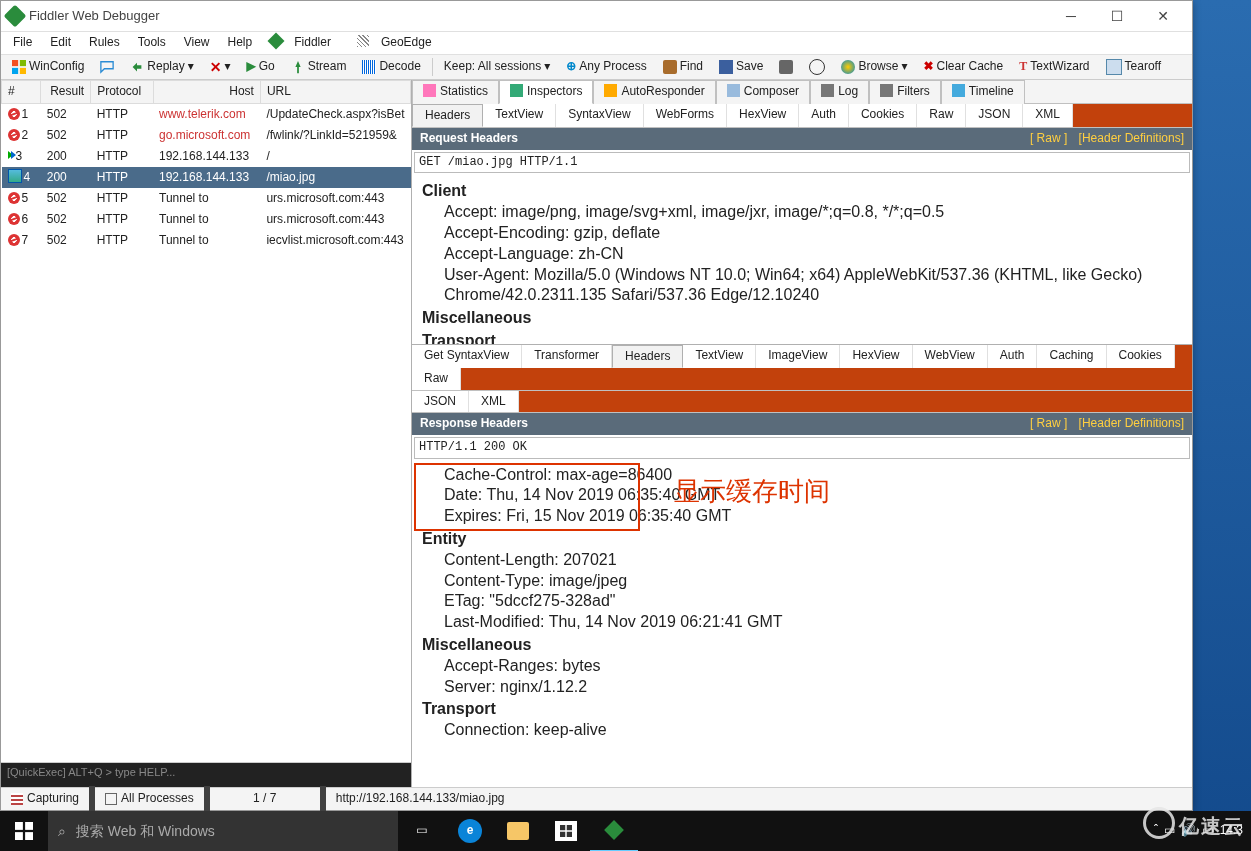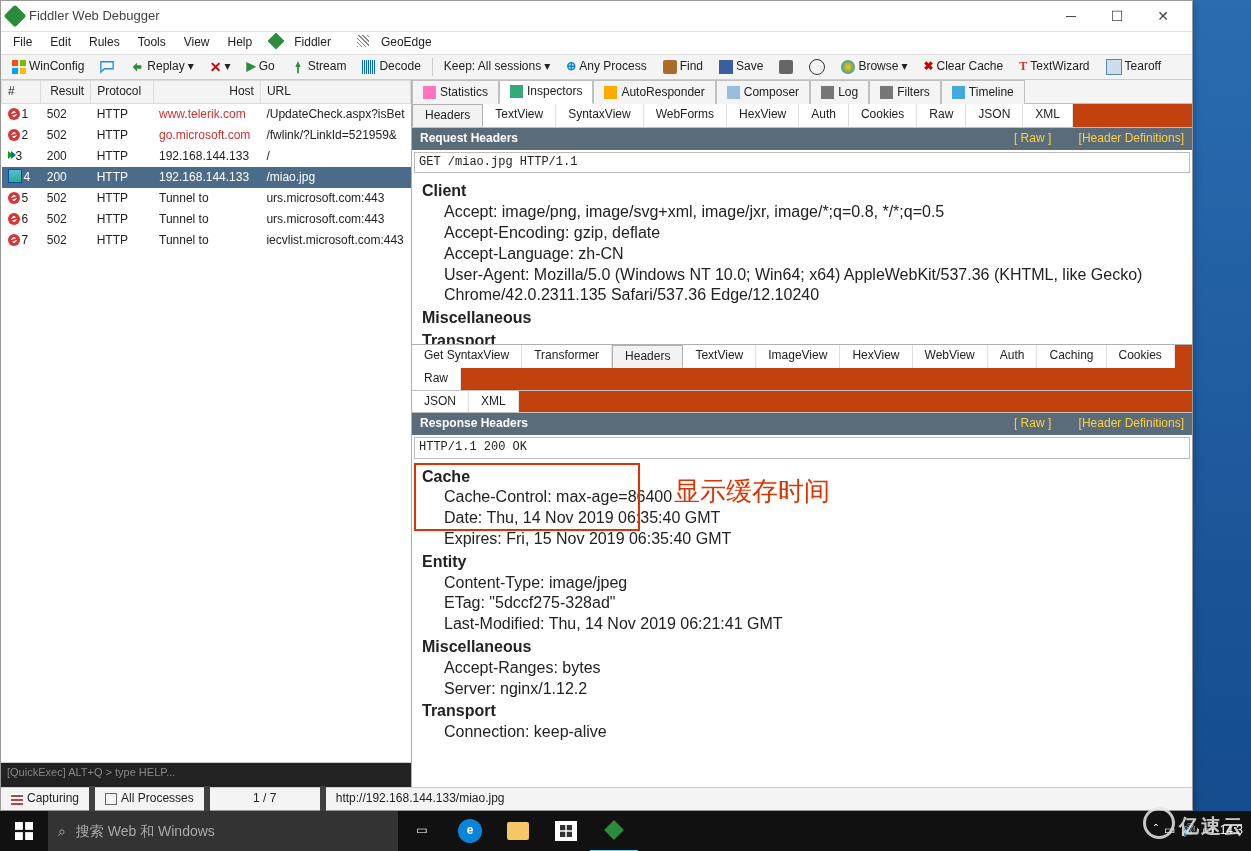--- a/index.html
+++ b/index.html
@@ -25,29 +25,29 @@
   td.r{text-align:left}
   tr.sel td{background:#4a6b8a;color:#fff}
   .iconcell{width:12px;height:12px;display:inline-block;vertical-align:-2px;margin-right:2px}
   .ic-err{background:radial-gradient(circle,#fff 30%,#d33 35%);border-radius:50%;position:relative}
   .ic-err::after{content:"";position:absolute;left:2px;top:5px;width:8px;height:2px;background:#d33;transform:rotate(-20deg)}
   .ic-arr{width:0;height:0;border-left:5px solid #0a0;border-top:4px solid transparent;border-bottom:4px solid transparent;display:inline-block;vertical-align:1px}
   .ic-img{background:linear-gradient(#5bd, #3a8);border:1px solid #05a}
   .quickexec{height:20px;background:#222;color:#888;padding:2px 6px;font-size:11px}
   .right{flex:1;display:flex;flex-direction:column;min-height:0}
   .tabs{display:flex;flex-wrap:wrap;background:#f4f4f4;border-bottom:1px solid #c0c0c0}
-  .tab{padding:3px 10px;border:1px solid #c0c0c0;border-bottom:none;margin-bottom:-1px;background:#f4f4f4;display:inline-flex;align-items:center;gap:4px;font-size:12px}
+  .tab{padding:3px 10px;border:1px solid #c0c0c0;border-bottom:none;margin-bottom:-1px;background:#f4f4f4;display:inline-flex;gap:4px;font-size:12px}
   .tab.active{background:#fff;border-bottom:1px solid #fff}
   .tab i{width:13px;height:13px;display:inline-block;background:#7aa}
   .subtabs{display:flex;background:#c2410c;border-bottom:1px solid #c0c0c0}
   .subtab{padding:3px 12px;border-right:1px solid #e0e0e0;font-size:12px;background:#fff}
   .subtab.active{background:#f2f2f2;border:1px solid #b0b0b0;border-bottom:1px solid #f2f2f2;font-weight:500}
   .panehead{background:#5a6b7a;color:#fff;padding:3px 8px;font-weight:bold;font-size:12px;display:flex}
   .panehead .links{margin-left:auto;color:#ffcf40;font-weight:normal}
-  .panehead .links span{margin-left:24px}
+  .panehead .links span{margin-left:8px}
   .httpline{border:1px solid #bbb;margin:2px;padding:2px 4px;font-family:"Courier New",monospace;font-size:12px}
   .headerblock{padding:4px 10px;font-size:16px;overflow:auto}
   .hgroup{font-weight:bold;margin-top:2px}
   .hline{margin-left:22px}
   .reqpane,.respane{display:flex;flex-direction:column;min-height:0}
   .reqpane{height:240px;border-bottom:1px solid #b0b0b0}
   .respane{flex:1}
   .resbody{flex:1;overflow:auto;position:relative}
   .redbox{position:absolute;border:2px solid #d30;}
   .annot{position:absolute;color:#d30;font:26px/1 "SimSun","Songti SC",serif}
@@ -291,25 +291,25 @@
           <div class="panehead">
             <span>Response Headers</span>
             <span class="links">
               <span>[ Raw ]</span>
               <span>[Header Definitions]</span>
             </span>
           </div>
           <div class="httpline">HTTP/1.1 200 OK</div>
           <div class="resbody">
             <div class="headerblock" id="resheaders">
-                <div class="hgroup">Cache</div>
                 <div class="hline">Cache-Control: max-age=86400</div>
                 <div class="hline">Date: Thu, 14 Nov 2019 06:35:40 GMT</div>
                 <div class="hline">Expires: Fri, 15 Nov 2019 06:35:40 GMT</div>
                 <div class="hgroup">Entity</div>
+                <div class="hline">Content-Length: 207021</div>
                 <div class="hline">Content-Type: image/jpeg</div>
                 <div class="hline">ETag: "5dccf275-328ad"</div>
                 <div class="hline">Last-Modified: Thu, 14 Nov 2019 06:21:41 GMT</div>
                 <div class="hgroup">Miscellaneous</div>
                 <div class="hline">Accept-Ranges: bytes</div>
                 <div class="hline">Server: nginx/1.12.2</div>
                 <div class="hgroup">Transport</div>
                 <div class="hline">Connection: keep-alive</div>
               </div>
             <div class="redbox" style="left:2px;top:2px;width:222px;height:64px"></div>

